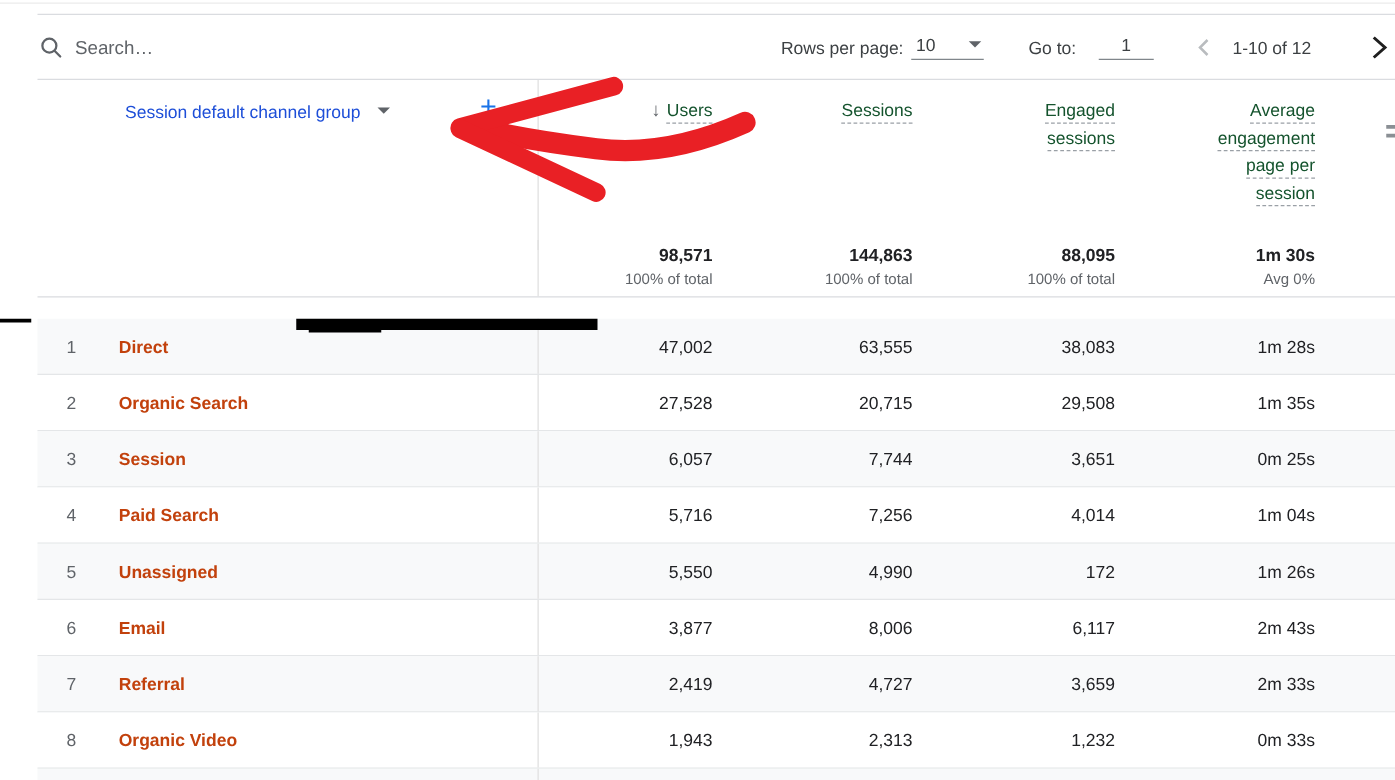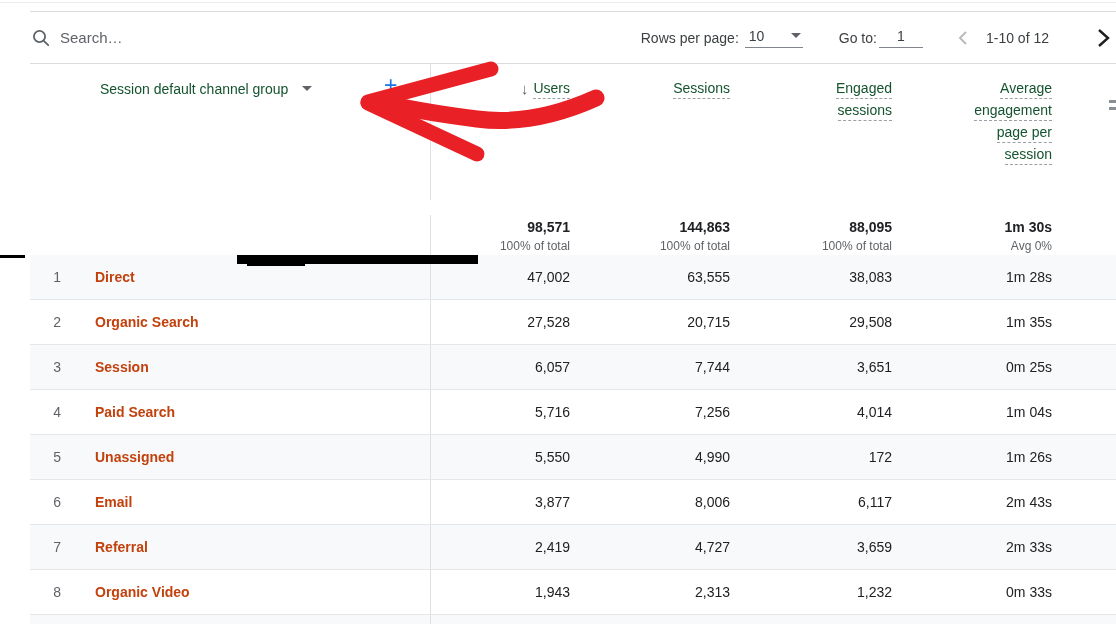--- a/index.html
+++ b/index.html
@@ -7,57 +7,57 @@
               font-family:"Liberation Sans", sans-serif; }
   .page { position:relative; width:1116px; height:624px; background:#fff; }
 
   .top-faint-line { position:absolute; left:0; top:2px; width:1116px; height:0;
                     border-top:1px solid #ececec; }
 
   
   .toolbar { position:absolute; left:30px; top:11px; width:1086px; height:53px;
              border-top:1px solid #dadce0; border-bottom:1px solid #dadce0;
              display:flex; align-items:center; padding:0 5px 0 2px; }
-  .search-wrap { display:flex; align-items:center; }
+  .search-wrap { display:flex; align-items:flex-end; }
   .search-icon { width:18px; height:18px; margin-right:10px; flex:none; }
   .search-input { border:none; outline:none; font-size:15px; color:#3c4043;
                   width:300px; font-family:"Liberation Sans", sans-serif; background:transparent; }
   .search-input::placeholder { color:#5f6368; opacity:1; }
   .pager { margin-left:auto; display:flex; align-items:center; font-size:14px; color:#3c4043; }
   .rpp-label { margin-right:6px; }
   .rpp-select { display:flex; align-items:center; justify-content:space-between;
                 width:58px; border-bottom:1px solid #80868b; padding:0 2px 3px 4px; cursor:pointer; }
   .caret-down { width:0; height:0; border-left:5px solid transparent; border-right:5px solid transparent;
                 border-top:5px solid #5f6368; display:inline-block; }
-  .goto-label { margin-left:36px; margin-right:2px; }
+  .goto-label { margin-left:36px; margin-right:18px; }
   .goto-input { width:44px; border:none; outline:none; border-bottom:1px solid #80868b;
                 text-align:center; font-size:14px; color:#3c4043; padding-bottom:3px;
                 font-family:"Liberation Sans", sans-serif; background:transparent; }
   .chev { display:inline-flex; align-items:center; justify-content:center; cursor:pointer; }
   .chev-left { margin-left:34px; }
   .range-text { margin-left:16px; }
   .chev-right { margin-left:46px; }
 
   
   .grid { display:grid; grid-template-columns:36px 364px 140px 160px 162px 160px 1fr; }
   .metric-div { border-left:1px solid #e0e0e0; }
 
   
   .thead { position:absolute; left:30px; top:64px; width:1086px; height:136px; }
   .dim-header { grid-column:1 / 3; padding:17px 0 0 70px; display:flex; align-items:flex-start; }
-  .dim-label { font-size:14px; color:#14532d; line-height:16px; cursor:pointer; }
+  .dim-label { font-size:14px; color:#1d4ed8; line-height:16px; cursor:pointer; }
   .dim-caret { margin-left:14px; margin-top:5px; cursor:pointer; }
   .col-head { padding-top:17px; display:flex; flex-direction:column; align-items:flex-end; }
   .head-line { font-size:14px; line-height:15px; color:#14532d;
                border-bottom:1px dashed #9aa0a6; padding-bottom:2px; margin-bottom:4px; cursor:pointer; }
   .sort-row { display:flex; align-items:flex-start; }
   .sort-arrow { font-size:15px; color:#5f6368; margin-right:5px; line-height:16px; }
 
   
-  .totals { position:absolute; left:30px; top:215px; width:1086px; height:46px;
+  .totals { position:absolute; left:30px; top:192px; width:1086px; height:46px;
             border-bottom:1px solid #dadce0; }
   .tot-cell { text-align:right; padding-top:3px; }
   .tot-num { font-size:14px; font-weight:700; color:#202124; line-height:18px; }
   .tot-sub { font-size:12px; color:#5f6368; line-height:16px; margin-top:2px; }
 
   
   .rows { position:absolute; left:30px; top:255px; width:1086px; }
   .row { height:45px; border-bottom:1px solid #e4e6e8; align-items:center; }
   .row.odd  { background:#f8f9fa; }
   .row.even { background:#ffffff; }

